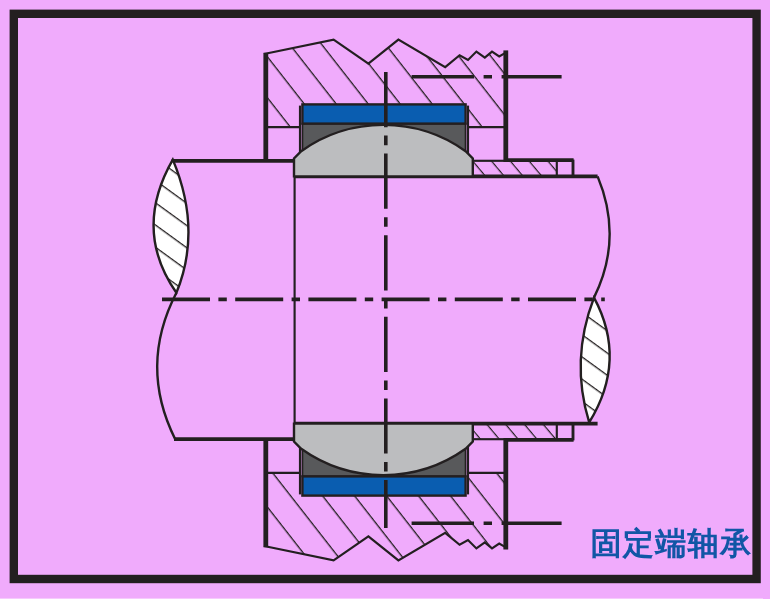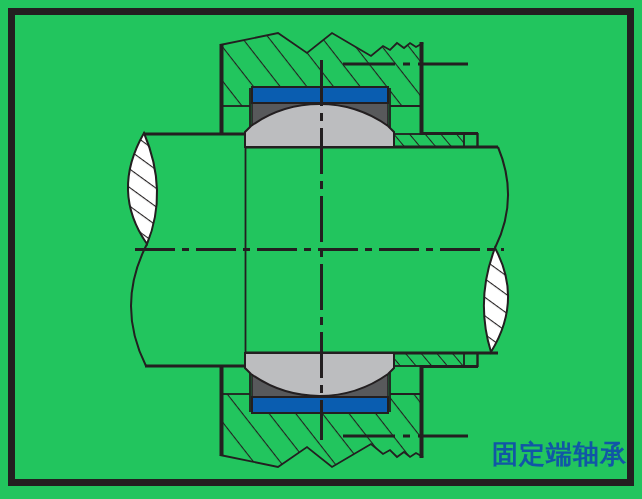--- a/index.html
+++ b/index.html
@@ -1,16 +1,16 @@
 <!DOCTYPE html>
 <html><head>
 <meta charset="utf-8">
 <style>
   html,body{margin:0;padding:0;background:#fff;}
-  .canvas{position:relative;width:642px;height:499px;background:#22c55e;overflow:hidden;
+  .canvas{position:relative;width:642px;height:499px;background:#f0abfc;overflow:hidden;
           font-family:"Liberation Sans",sans-serif;}
   .caption{position:absolute;left:492px;top:440px;font-size:26px;font-weight:700;
            letter-spacing:1px;line-height:1.1;font-family:"DejaVu Sans","Liberation Sans",sans-serif;}
   svg{position:absolute;left:0;top:0;}
 </style>
 </head>
 <body>
 
 <div class="canvas">
 <svg width="642" height="499" viewBox="0 0 642 499">

